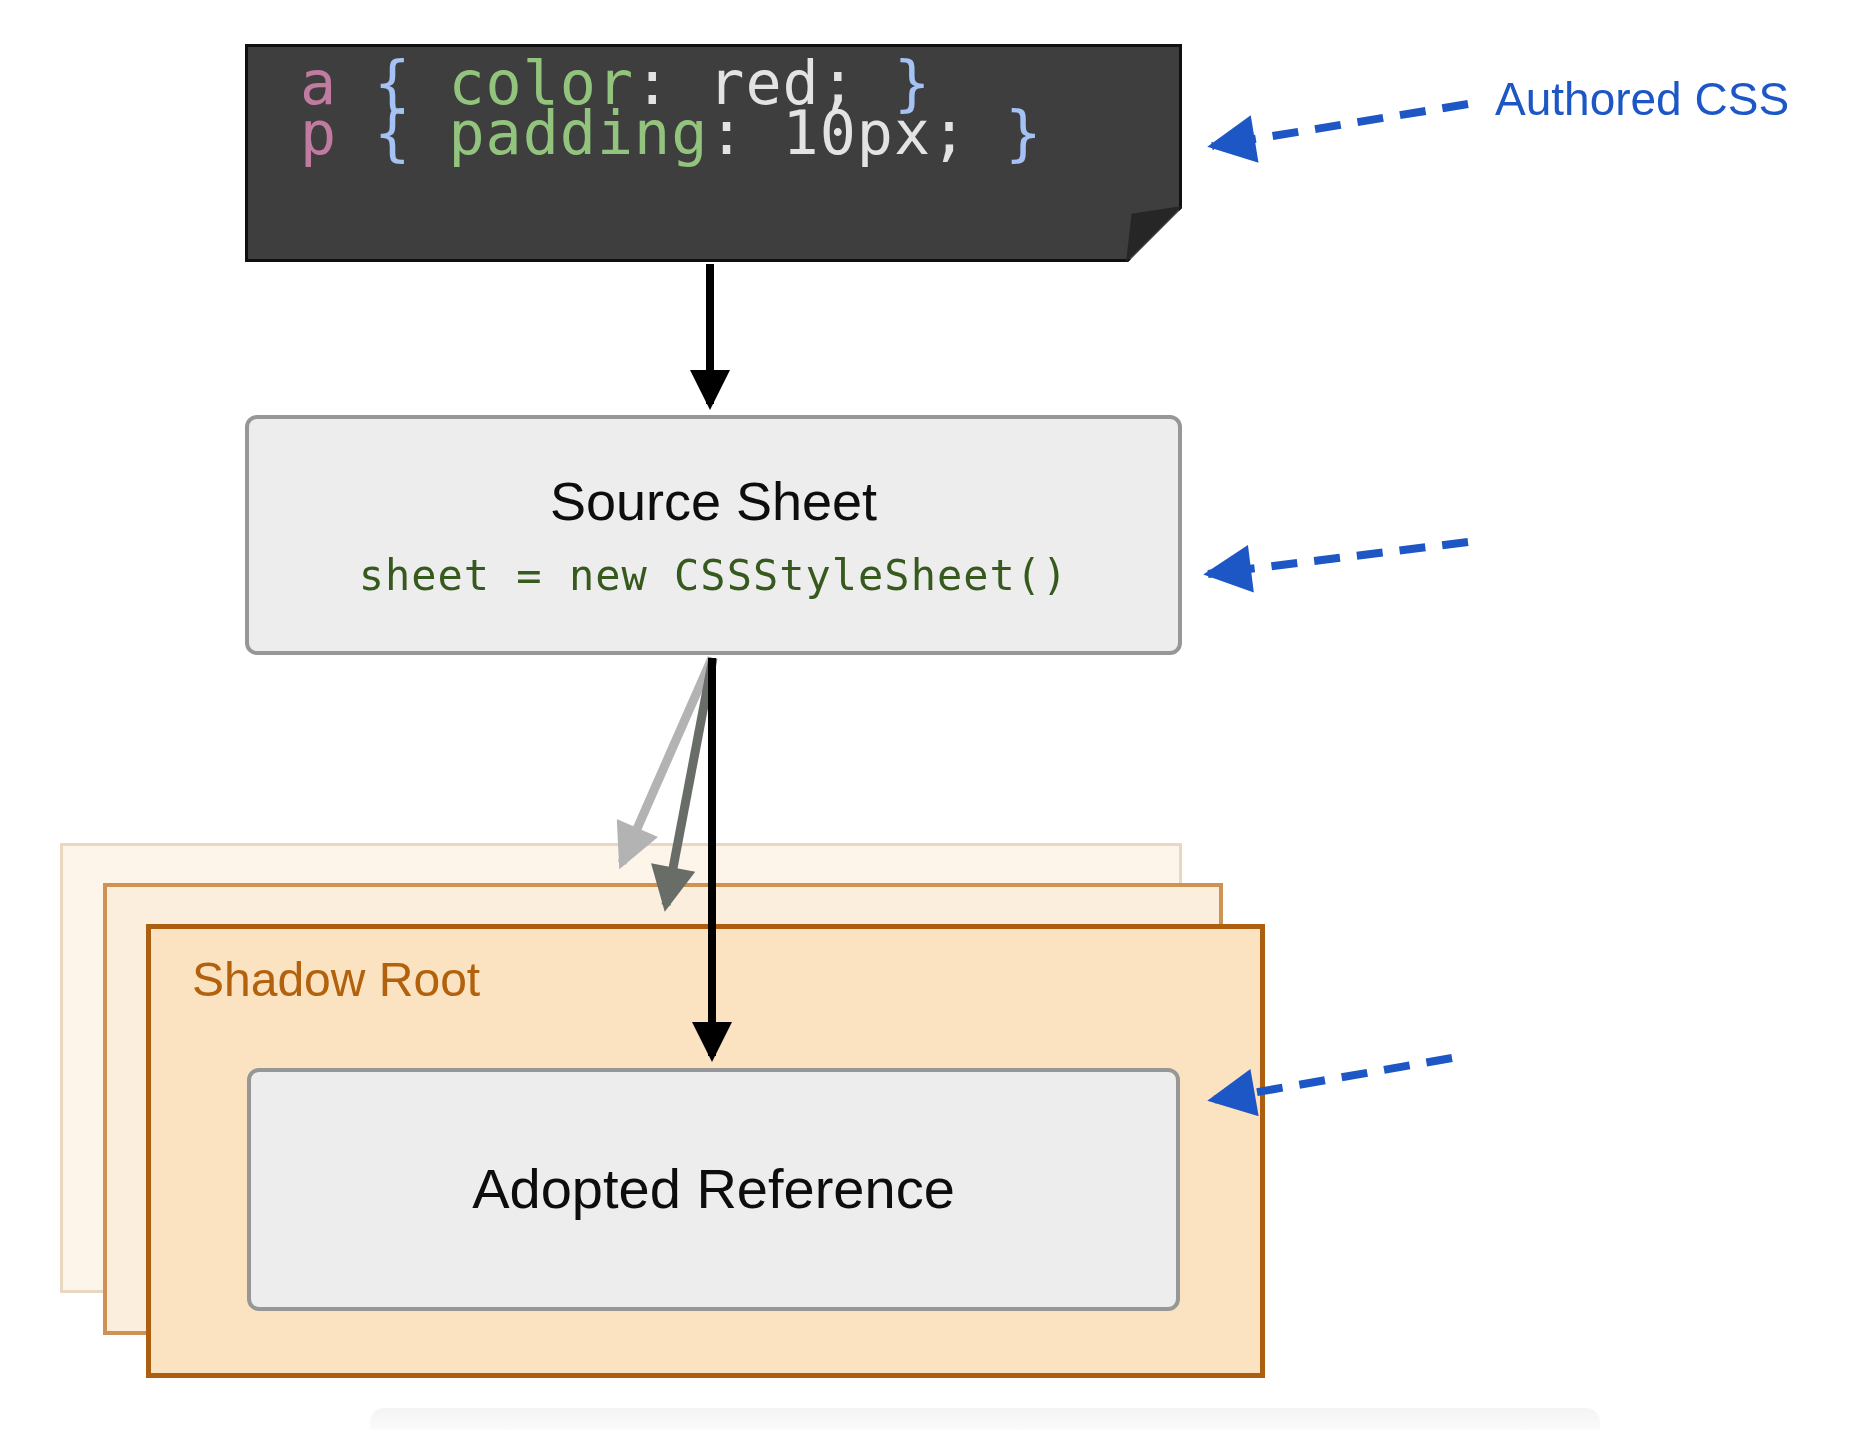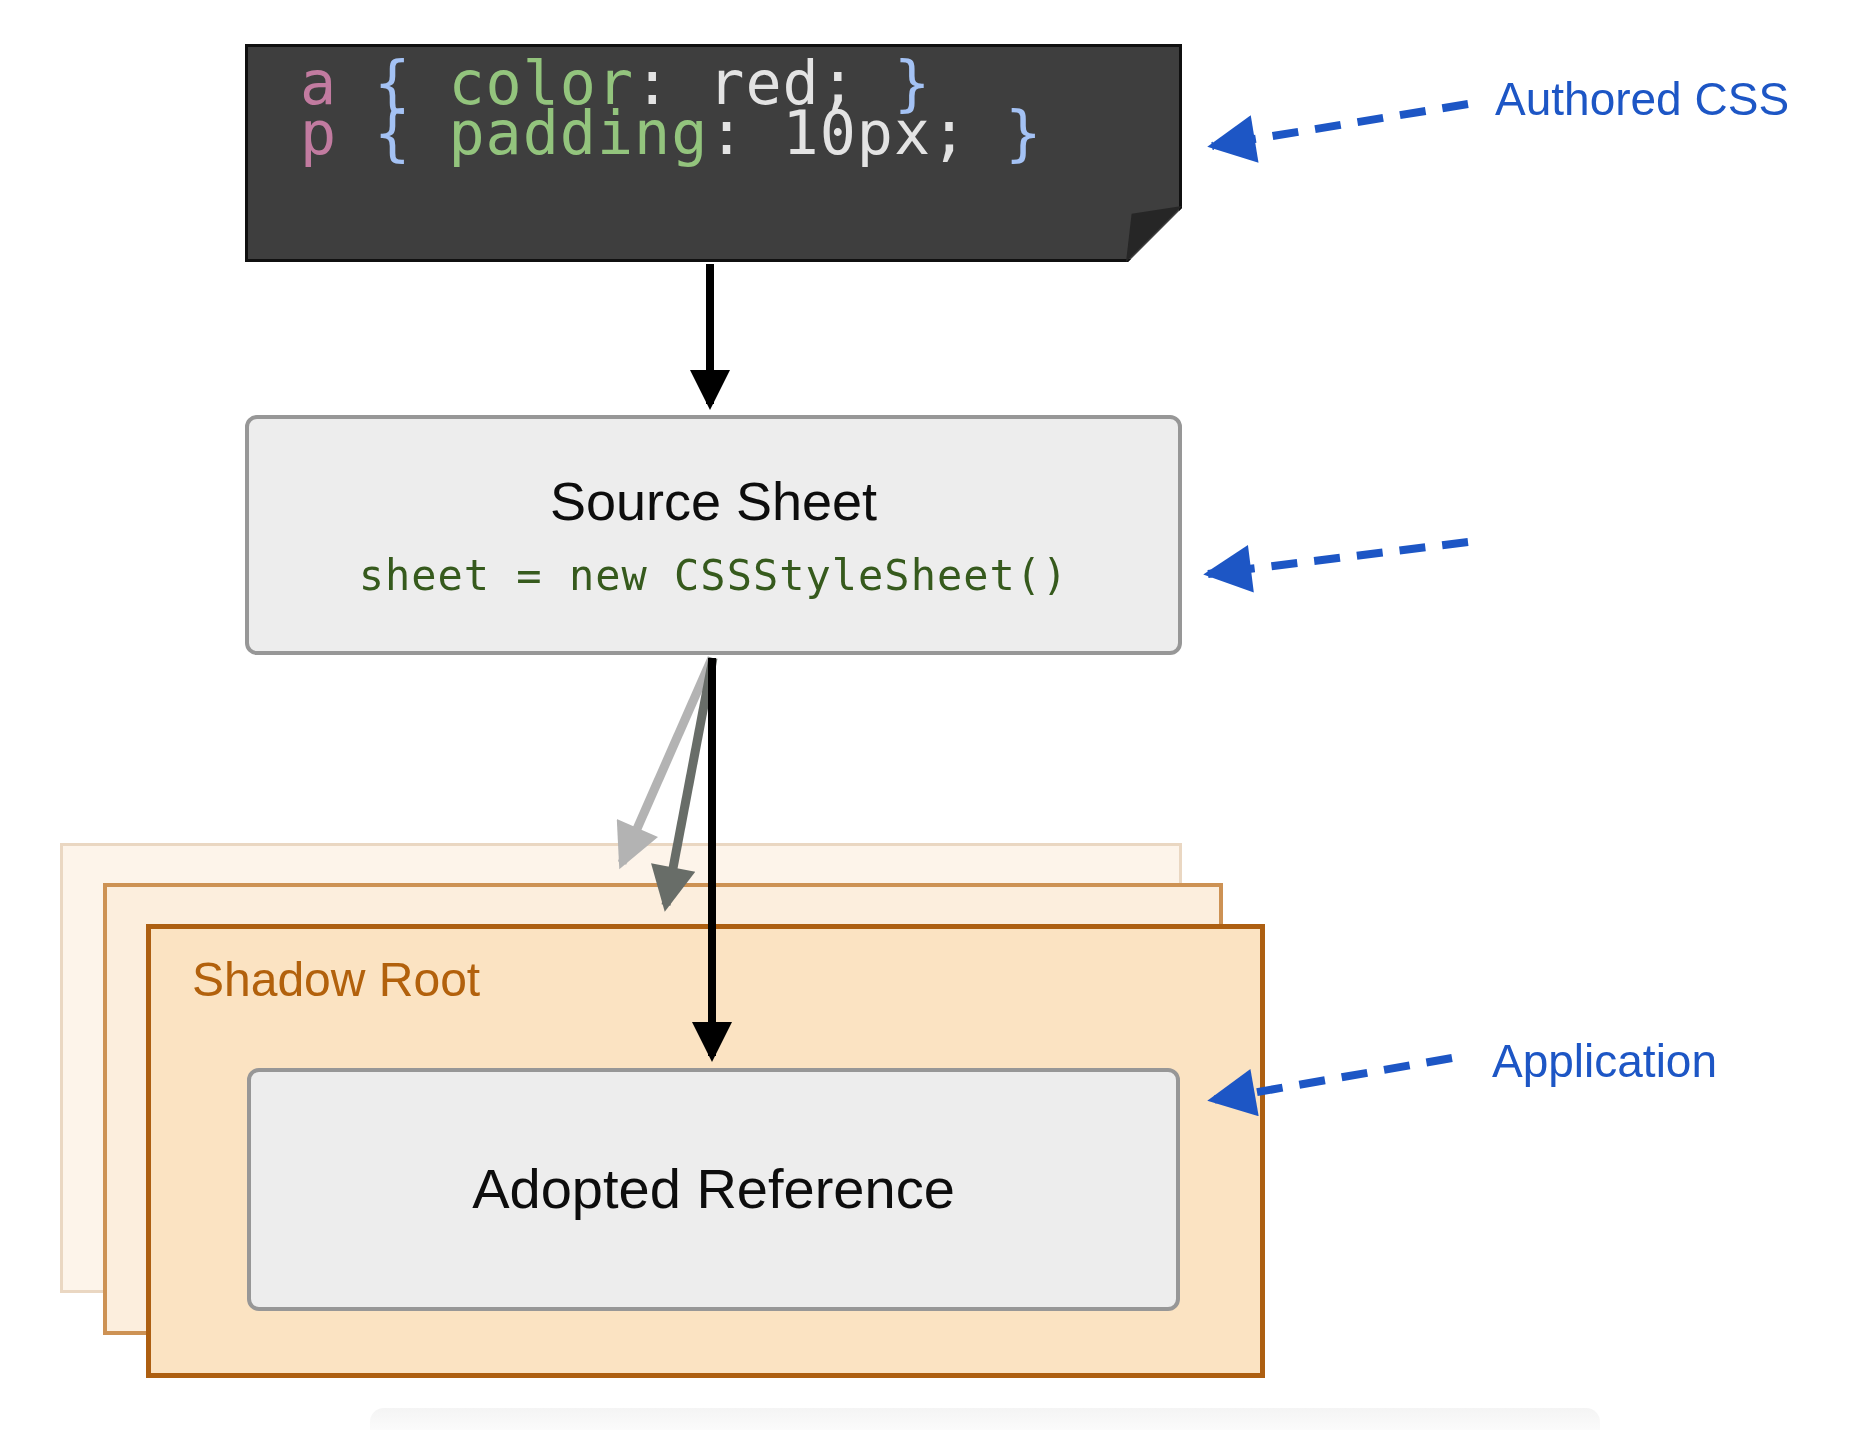--- a/index.html
+++ b/index.html
@@ -98,21 +98,20 @@
   <div class="abs sr-back z1"></div>
   <div class="abs sr-middle z2"></div>
   <div class="abs sr-front z3"></div>
   <div class="abs sr-label z10">Shadow Root</div>
 
   <div class="abs gray-box adopted-ref z10">
     <div class="box-title">Adopted Reference</div>
   </div>
 
   <div class="abs blue-label" style="left:1495px;top:72px;">Authored CSS</div>
-  <div class="abs blue-label" style="left:1492px;top:1034px;">Application</div>
 
   <div class="abs page-shadow"></div>
 
   <svg id="arrow-layer" viewBox="0 0 1874 1430" xmlns="http://www.w3.org/2000/svg">
     <defs>
       <marker id="head-black" viewBox="0 0 10 10" refX="8.5" refY="5" markerWidth="5.6" markerHeight="5" orient="auto" markerUnits="strokeWidth">
         <path d="M0,0 L10,5 L0,10 z" fill="#000000"></path>
       </marker>
       <marker id="head-gray-light" viewBox="0 0 10 10" refX="8.5" refY="5" markerWidth="5.6" markerHeight="5" orient="auto" markerUnits="strokeWidth">
         <path d="M0,0 L10,5 L0,10 z" fill="#b3b3b3"></path>

